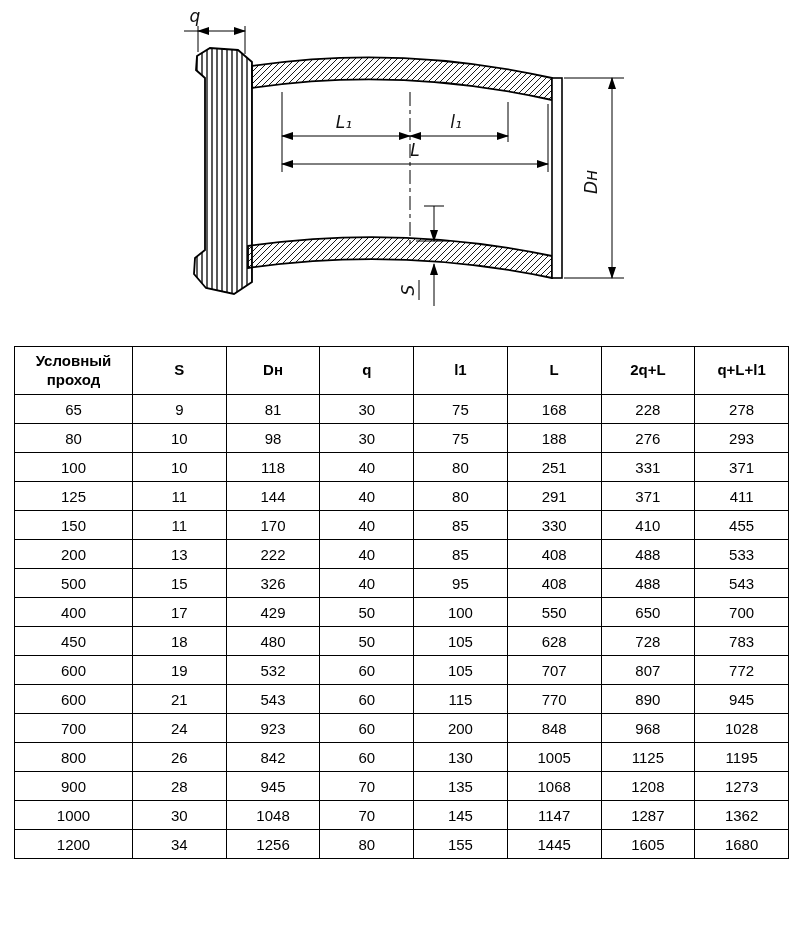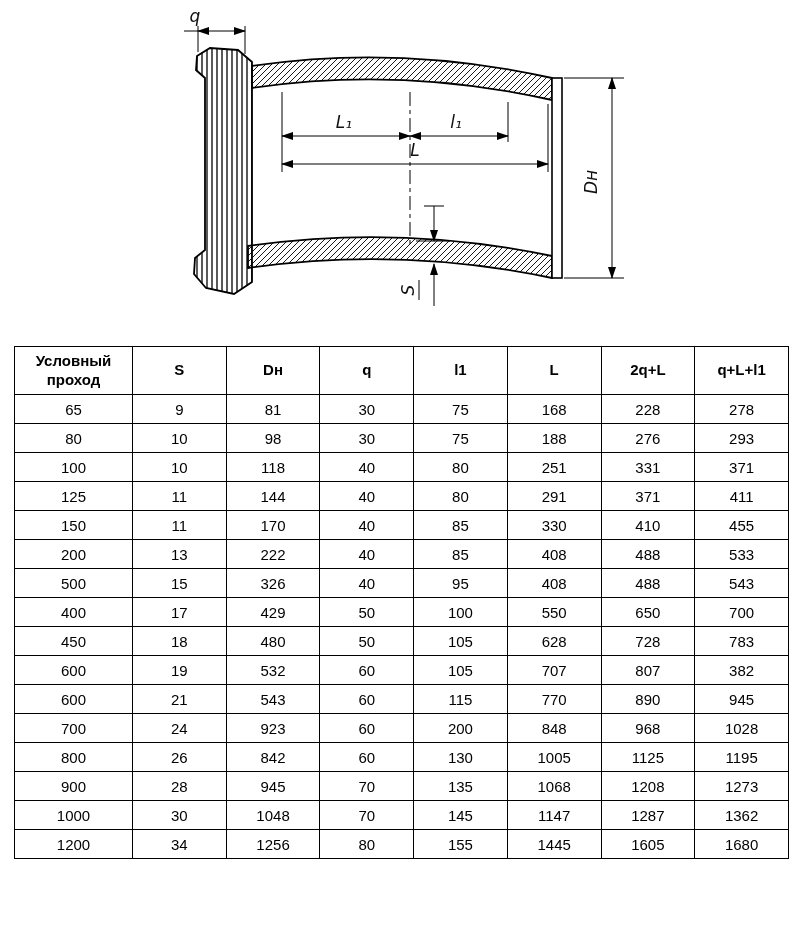--- a/index.html
+++ b/index.html
@@ -197,21 +197,21 @@
           <td>783</td>
         </tr>
         <tr>
           <td>600</td>
           <td>19</td>
           <td>532</td>
           <td>60</td>
           <td>105</td>
           <td>707</td>
           <td>807</td>
-          <td>382</td>
+          <td>772</td>
         </tr>
         <tr>
           <td>600</td>
           <td>21</td>
           <td>543</td>
           <td>60</td>
           <td>115</td>
           <td>770</td>
           <td>890</td>
           <td>945</td>

